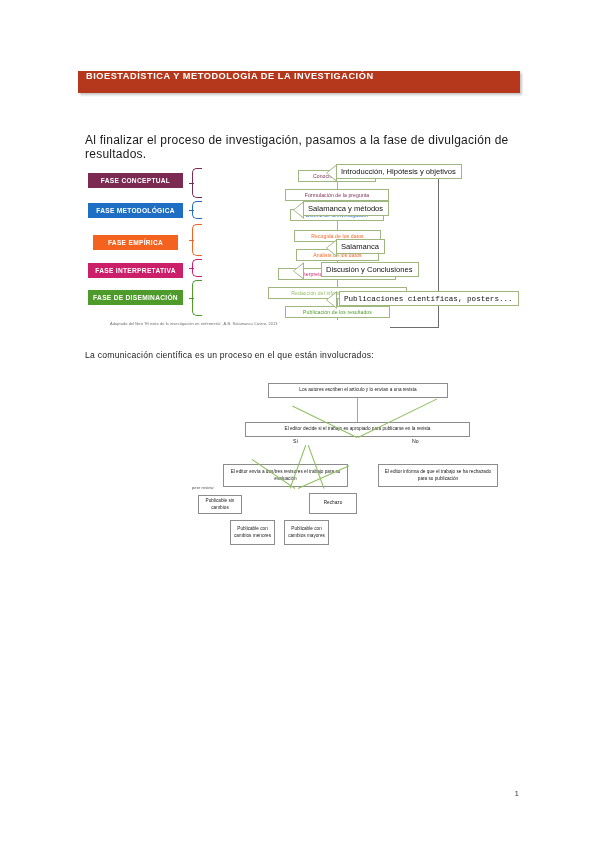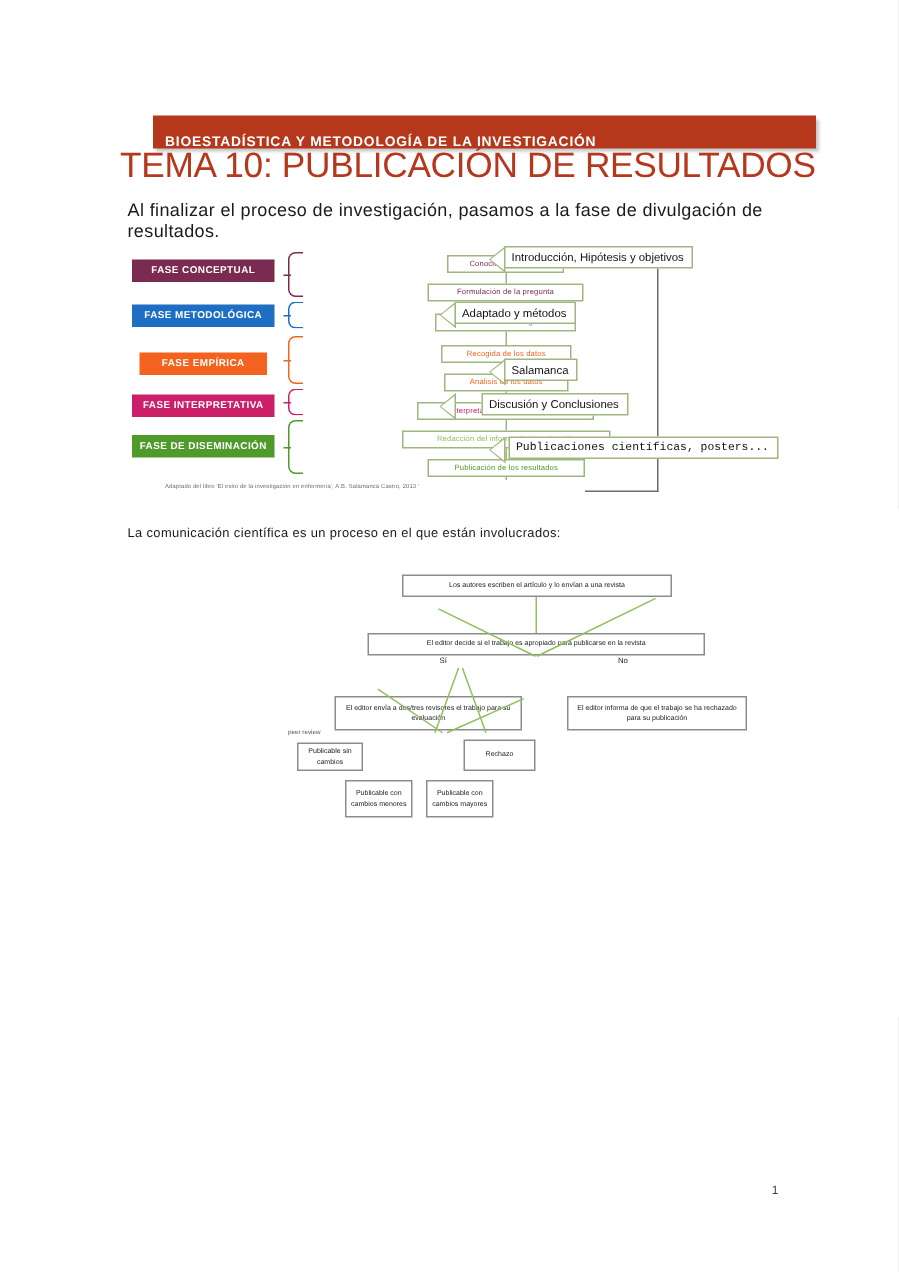--- a/index.html
+++ b/index.html
@@ -4,24 +4,23 @@
 <style>
   html,body{margin:0;padding:0;background:#e8e8e8;}
   body{font-family:"Liberation Sans",sans-serif;}
   .page{
     position:relative;width:599px;height:848px;background:#ffffff;margin:0 auto;
     overflow:hidden;
   }
 
   
   .hdr-bar{
-    position:absolute;left:78px;top:77px;width:442px;height:22px;
-    background:#b5381d;display:flex;align-items:flex-end;
+    position:absolute;left:78px;top:71px;width:442px;height:22px;
+    background:#b5381d;display:flex;align-items:flex-start;
     box-shadow:2px 2px 2px rgba(0,0,0,.22);
-    margin-left:24px;
   }
   .hdr-bar span{
     color:#ffffff;font-size:9.2px;font-weight:bold;letter-spacing:.55px;
     padding-left:8px;white-space:nowrap;
   }
   .title{
     position:absolute;left:80px;top:97px;width:460px;
     color:#b5381d;font-size:23.5px;font-weight:normal;letter-spacing:-0.2px;
     white-space:nowrap;
   }
@@ -117,21 +116,20 @@
   }
 </style>
 </head>
 <body>
 
 <div class="page">
 
   <div class="hdr-bar" style="background: rgb(181, 56, 29);">
     <span>BIOESTADÍSTICA Y METODOLOGÍA DE LA INVESTIGACIÓN</span>
   </div>
-  <div class="title" style="color: rgb(181, 56, 29);">TEMA 10: PUBLICACIÓN DE RESULTADOS</div>
   <div class="intro">Al finalizar el proceso de investigación, pasamos a la fase de divulgación de resultados.</div>
 
   <div class="dia1">
 
     <div class="phase ph0" style="background: rgb(123, 43, 82);">
         <span>FASE CONCEPTUAL</span>
       </div>
     <div class="phase ph1" style="background: rgb(30, 111, 196);">
         <span>FASE METODOLÓGICA</span>
       </div>
@@ -186,21 +184,21 @@
         <i></i>
       </div>
     <div class="callout" style="left:256px;top:1px;">
         <span>Introducción, Hipótesis y objetivos</span>
       </div>
 
     <div class="arrowhead" style="left:213px;top:38px;">
         <i></i>
       </div>
     <div class="callout" style="left:223px;top:38px;">
-        <span>Adaptado y métodos</span>
+        <span>Salamanca y métodos</span>
       </div>
 
     <div class="arrowhead" style="left:246px;top:76px;">
         <i></i>
       </div>
     <div class="callout" style="left:256px;top:76px;">
         <span>Salamanca</span>
       </div>
 
     <div class="arrowhead" style="left:213px;top:99px;">

